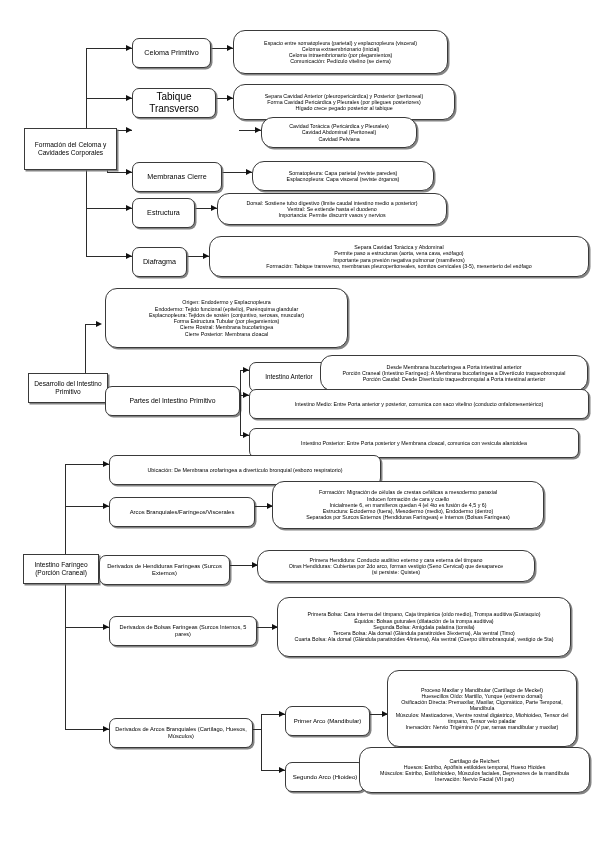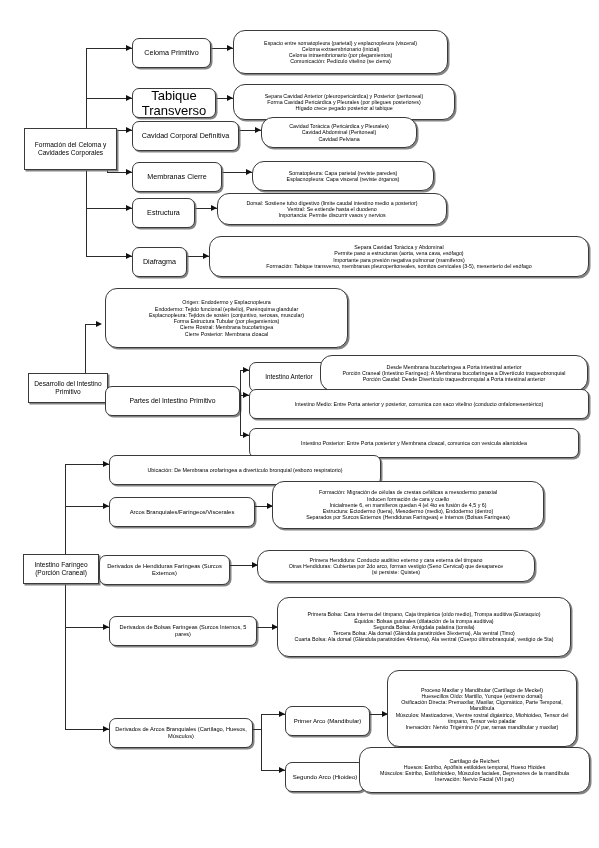--- a/index.html
+++ b/index.html
@@ -80,32 +80,29 @@
   <div class="node rounded" style="left:132px;top:38px;width:79px;height:20px;font-size:7.2px;">
     <span>Celoma Primitivo</span>
   </div>
   <div class="node round-lg" style="left:233px;top:30px;width:215px;height:44px;font-size:5.3px;white-space:pre-line;">
     <span>Espacio entre somatopleura (parietal) y esplacnopleura (visceral)
 Celoma extraembrionario (inicial)
 Celoma intraembrionario (por plegamientos)
 Comunicación: Pedículo vitelino (se cierra)</span>
   </div>
 
-  <div class="node rounded" style="left:132px;top:88px;width:84px;height:20px;font-size:13px;">
+  <div class="node rounded" style="left:132px;top:88px;width:84px;height:20px;font-size:10px;">
     <span>Tabique Transverso</span>
   </div>
   <div class="node round-lg" style="left:233px;top:84px;width:222px;height:36px;font-size:5.3px;white-space:pre-line;">
     <span>Separa Cavidad Anterior (pleuropericárdica) y Posterior (peritoneal)
 Forma Cavidad Pericárdica y Pleurales (por pliegues posteriores)
 Hígado crece pegado posterior al tabique</span>
   </div>
 
-  <div class="node rounded" style="left:132px;top:121px;width:107px;height:19px;font-size:7.2px;">
-    <span>Cavidad Corporal Definitiva</span>
-  </div>
   <div class="node round-lg" style="left:261px;top:117px;width:156px;height:31px;font-size:5.3px;white-space:pre-line;">
     <span>Cavidad Torácica (Pericárdica y Pleurales)
 Cavidad Abdominal (Peritoneal)
 Cavidad Pelviana</span>
   </div>
 
   <div class="node rounded" style="left:132px;top:162px;width:90px;height:20px;font-size:7.2px;">
     <span>Membranas Cierre</span>
   </div>
   <div class="node round-lg" style="left:252px;top:161px;width:182px;height:23px;font-size:5.3px;white-space:pre-line;">

